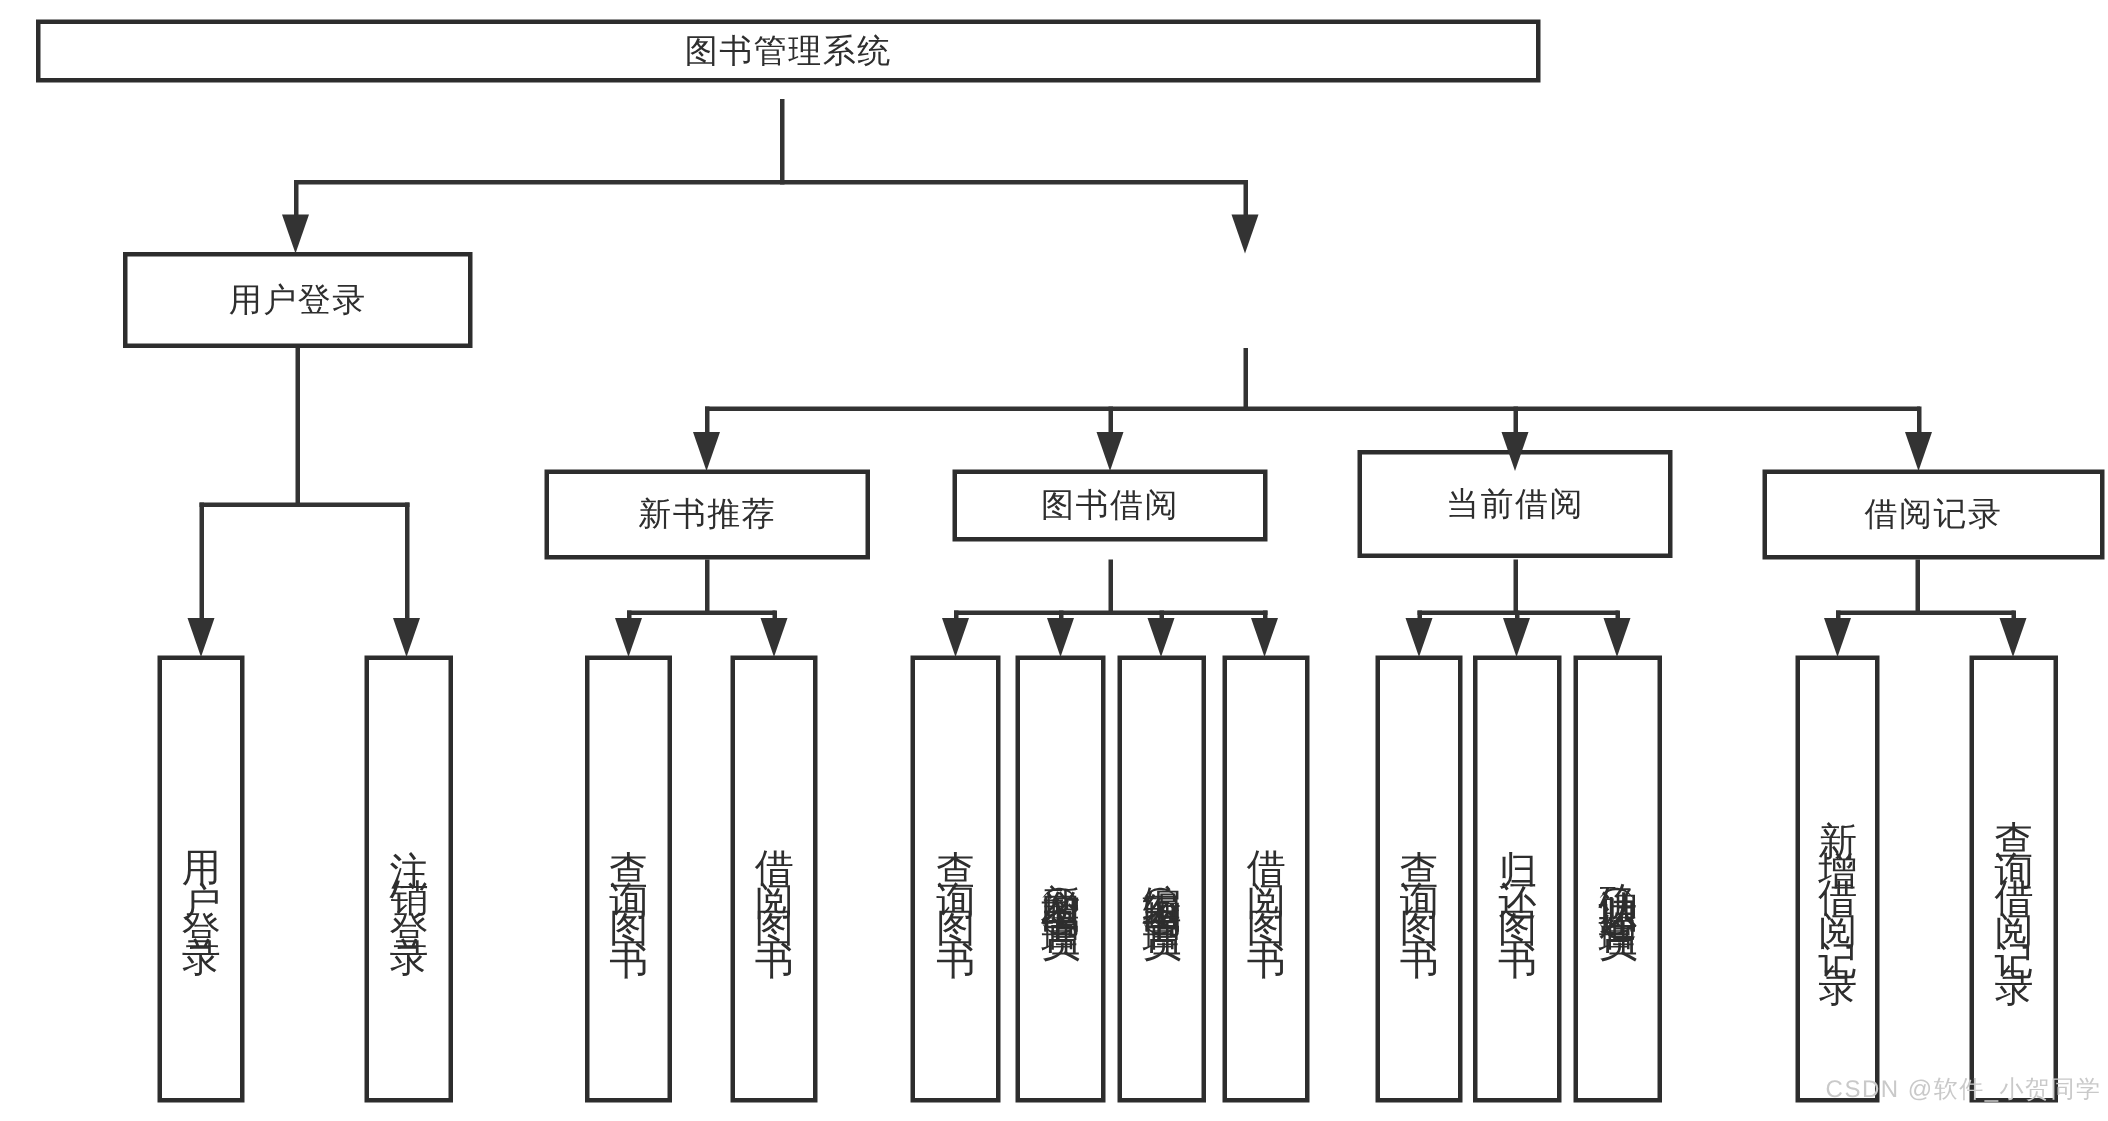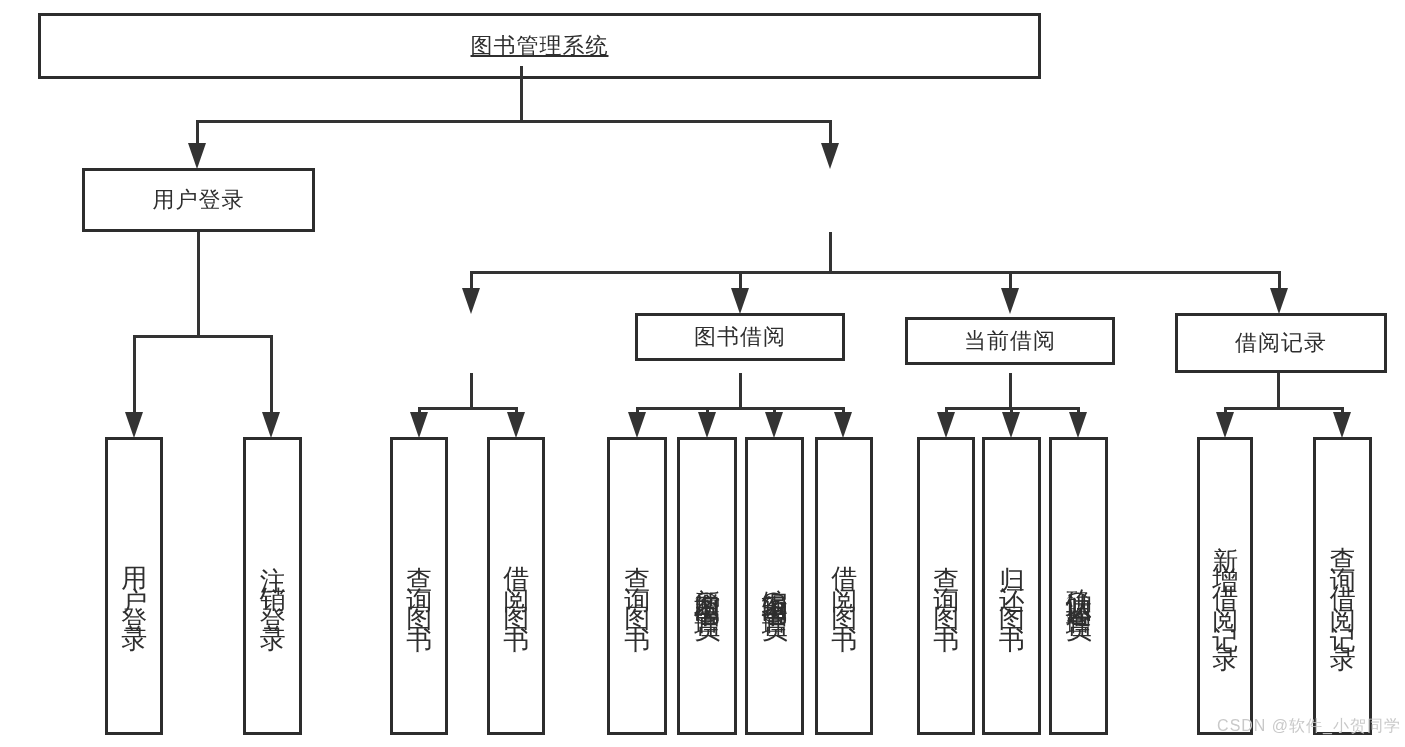--- a/index.html
+++ b/index.html
@@ -22,21 +22,21 @@
   }
   .box {
     position: absolute;
     border: 3px solid var(--border);
     background: #ffffff;
     display: flex;
     align-items: center;
     justify-content: center;
   }
   .hbox { font-size: 22px; letter-spacing: 1px; }
-  .root { left: 38px; top: 13px; width: 1003px; height: 66px; text-decoration: underline; }
+  .root { left: 24px; top: 13px; width: 1003px; height: 42px; }
   .leaf { top: 437px; height: 298px; }
   .leaf-label {
     writing-mode: vertical-rl;
     text-orientation: mixed;
     font-size: 26px;
     letter-spacing: 20px;
     line-height: 1.05;
     white-space: nowrap;
   }
   .leaf-label.long { letter-spacing: 4px; }
@@ -62,26 +62,27 @@
 </head>
 <body>
 
 <div class="canvas">
 
   <div class="box hbox root">图书管理系统</div>
 
   <div class="box hbox" style="left:82px; top:168px; width:233px; height:64px;">用户登录</div>
 
 
+  <div class="box hbox" style="left:363px; top:313px; width:217px; height:60px;">新书推荐</div>
 
   <div class="box hbox" style="left:635px; top:313px; width:210px; height:48px;">图书借阅</div>
 
-  <div class="box hbox" style="left:905px; top:317px; width:210px; height:48px;">当前借阅</div>
+  <div class="box hbox" style="left:905px; top:300px; width:210px; height:72px;">当前借阅</div>
 
-  <div class="box hbox" style="left:1175px; top:313px; width:212px; height:60px;">借阅记录</div>
+  <div class="box hbox" style="left:1175px; top:313px; width:228px; height:60px;">借阅记录</div>
 
   <div class="box leaf" style="left:105px; width:58px;">
     <span class="leaf-label">用户登录</span>
   </div>
   <div class="box leaf" style="left:243px; width:59px;">
     <span class="leaf-label">注销登录</span>
   </div>
 
   <div class="box leaf" style="left:390px; width:58px;">
     <span class="leaf-label">查询图书</span>

